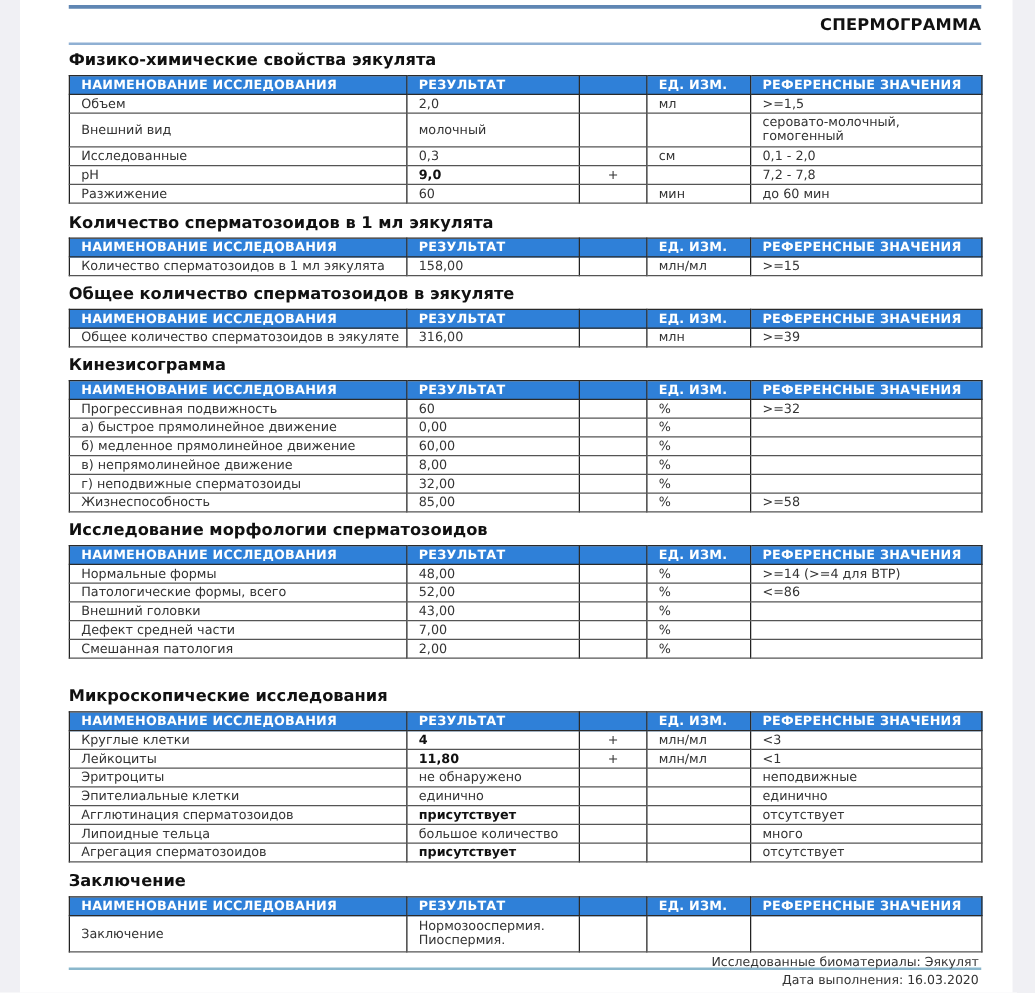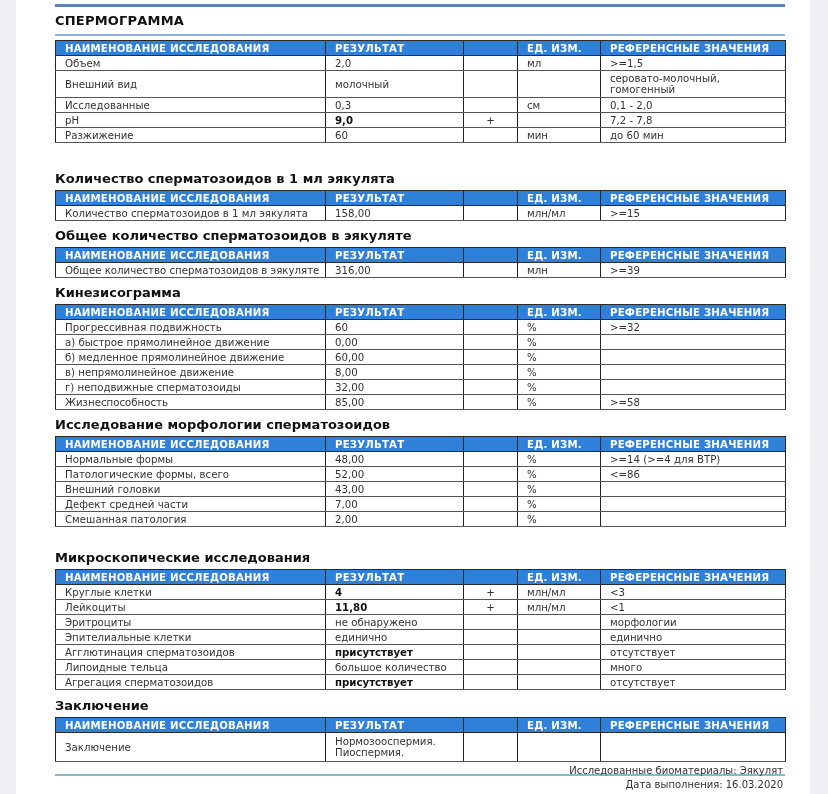--- a/index.html
+++ b/index.html
@@ -11,21 +11,21 @@
     position:relative;
   }
   .page {
     position:absolute; left:16px; top:0; width:794px; height:794px;
     background:#fff;
   }
   .content { position:absolute; left:39px; width:730px; top:0; }
   .rule { height:2px; background:#7aa0c8; width:730px; }
   .rule.top { position:absolute; top:4px; background:#5f86b3; height:3px;}
   .title {
-    position:absolute; top:13px; width:730px; text-align:left;
+    position:absolute; top:13px; width:730px; text-align:right;
     font-weight:bold; font-size:13px; letter-spacing:0.2px; color:#111;
   }
   .rule.under-title { position:absolute; top:34px; background:#8fb0d3; }
   .section-title {
     font-weight:bold; font-size:13px; color:#111;
     margin:0; padding:0; line-height:18px; height:20px;
   }
   table {
     border-collapse:collapse; width:730px; table-layout:fixed;
     font-size:10.2px;
@@ -59,20 +59,21 @@
 </head>
 <body>
 
 <div class="page">
   <div class="content">
     <div class="rule top"></div>
     <div class="title">СПЕРМОГРАММА</div>
     <div class="rule under-title"></div>
 
     <div class="sec" style="top:40px;">
+      <div class="section-title">Физико-химические свойства эякулята</div>
       <table>
         <colgroup>
             <col class="c1">
             <col class="c2">
             <col class="c3">
             <col class="c4">
             <col class="c5">
           </colgroup>
         <tbody>
             <tr>
@@ -330,21 +331,21 @@
           <td class="b">11,80</td>
           <td class="flag">+</td>
           <td>млн/мл</td>
           <td>&lt;1</td>
         </tr>
         <tr>
           <td>Эритроциты</td>
           <td>не обнаружено</td>
           <td class="flag"></td>
           <td></td>
-          <td>морфологии</td>
+          <td>неподвижные</td>
         </tr>
         <tr>
           <td>Эпителиальные клетки</td>
           <td>единично</td>
           <td class="flag"></td>
           <td></td>
           <td>единично</td>
         </tr>
         <tr>
           <td>Агглютинация сперматозоидов</td>

